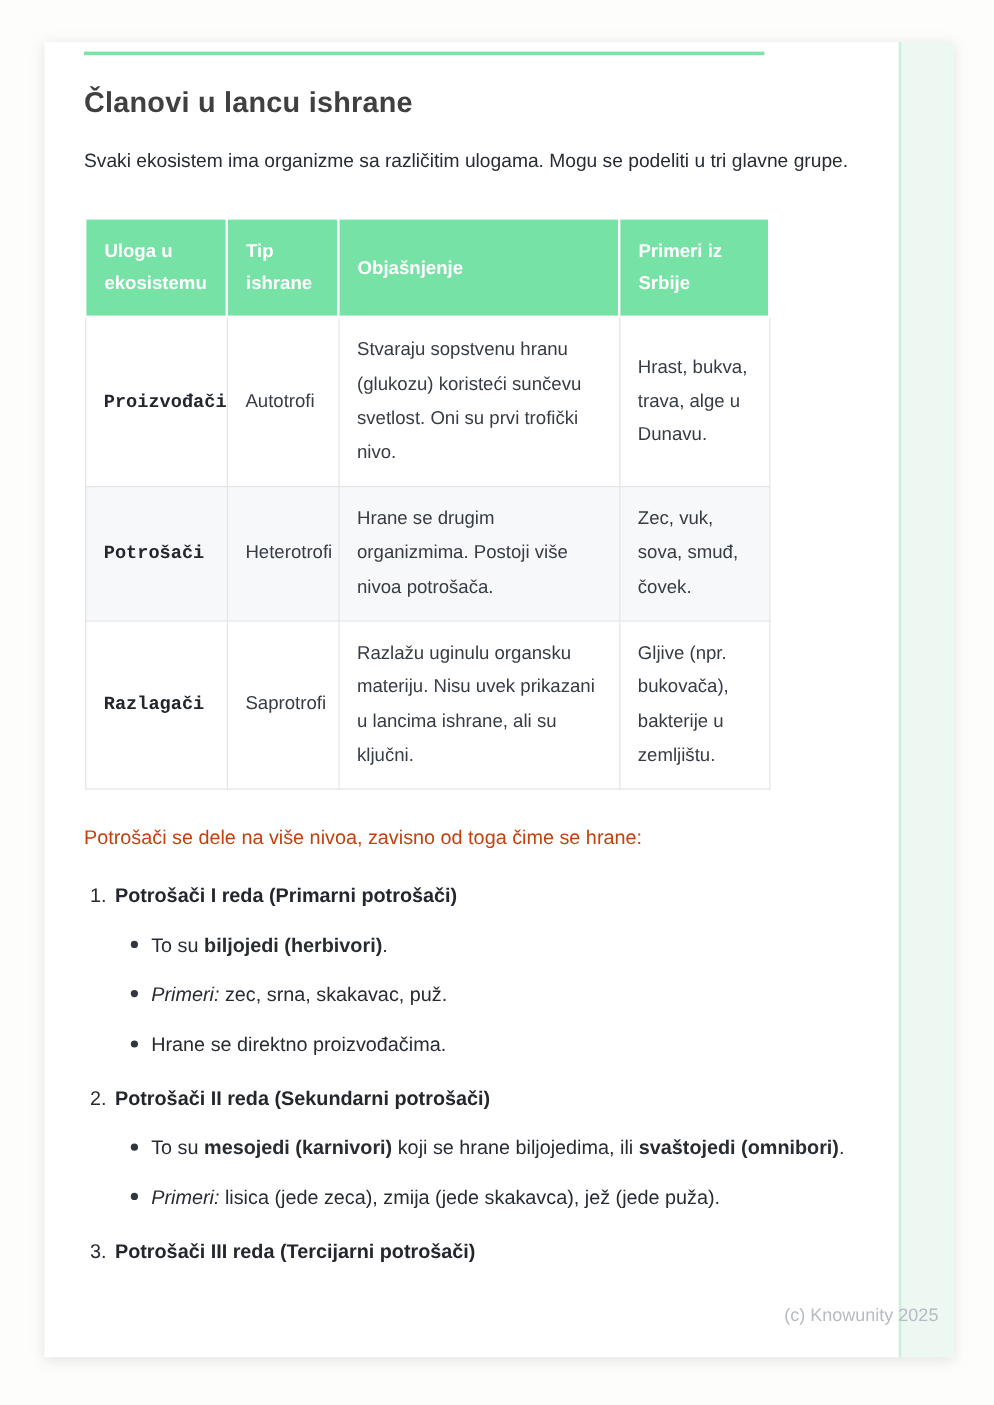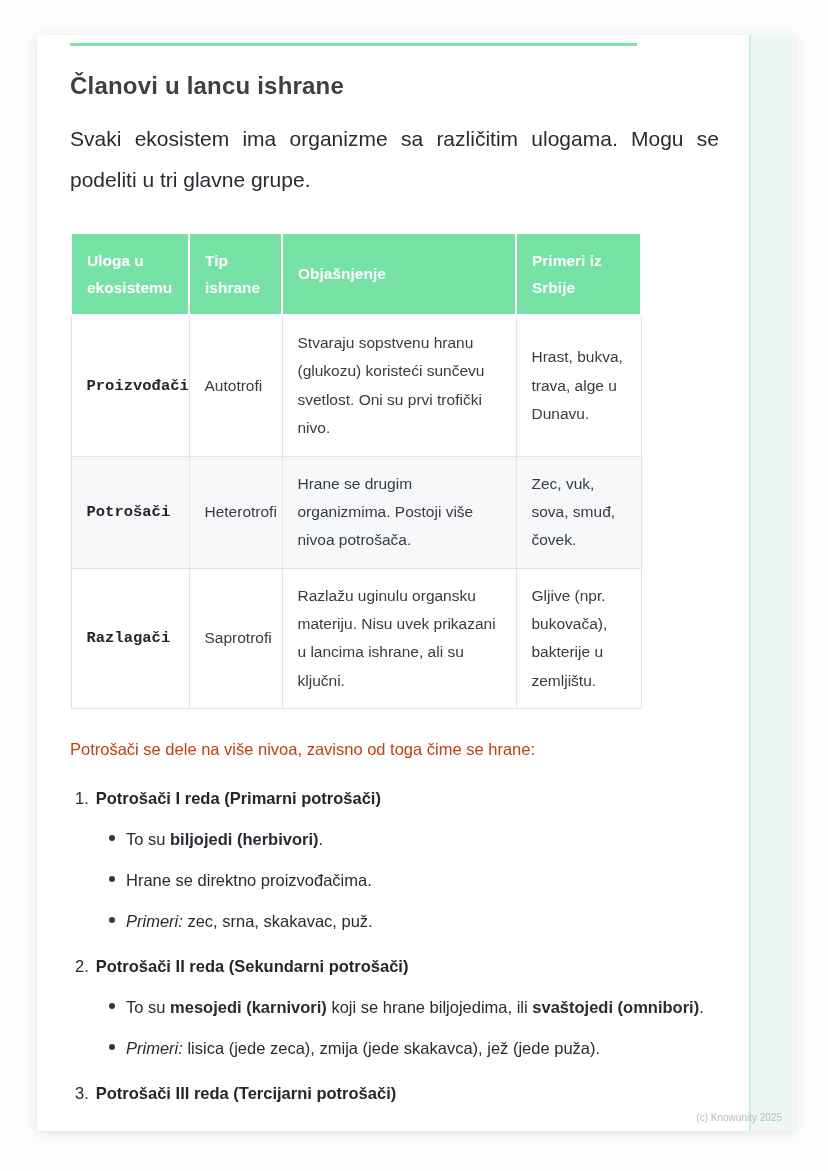--- a/index.html
+++ b/index.html
@@ -42,21 +42,21 @@
     margin-bottom: 26px;
   }
   h2.section-title {
     font-size: 24px;
     font-weight: bold;
     color: #404040;
     letter-spacing: 0.2px;
     margin-bottom: 19px;
   }
   p.intro {
-    font-size: 21px;
+    font-size: 16px;
     line-height: 1.95;
     color: #272c33;
     text-align: justify;
     margin-bottom: 31px;
   }
   p.lead {
     font-size: 16.5px;
     line-height: 1.7;
     color: #c2410c;
     margin-bottom: 26px;
@@ -120,22 +120,22 @@
     width: 6px;
     height: 6px;
     border-radius: 50%;
     background: #32373e;
   }
   .b { font-weight: bold; }
   .i { font-style: italic; }
   .watermark {
     position: absolute;
     right: 13px;
-    bottom: 8px;
-    font-size: 10px;
+    bottom: 26px;
+    font-size: 15px;
     color: #b7bbc2;
     z-index: 3;
   }
 </style>
 </head>
 <body>
 
 <div class="page-card">
   <div class="green-strip"></div>
 
@@ -188,22 +188,22 @@
 
     <ol class="levels">
 
       <li>
         <div class="oli-head">
           <span class="oli-num">1.</span>
           <span class="oli-title">Potrošači I reda (Primarni potrošači)</span>
         </div>
         <ul class="subs">
           <li><span>To su </span><span class="b">biljojedi (herbivori)</span><span>.</span></li>
+          <li><span class="i">Primeri:</span><span> zec, srna, skakavac, puž.</span></li>
           <li><span>Hrane se direktno proizvođačima.</span></li>
-          <li><span class="i">Primeri:</span><span> zec, srna, skakavac, puž.</span></li>
         </ul>
       </li>
 
       <li>
         <div class="oli-head">
           <span class="oli-num">2.</span>
           <span class="oli-title">Potrošači II reda (Sekundarni potrošači)</span>
         </div>
         <ul class="subs">
           <li><span>To su </span><span class="b">mesojedi (karnivori)</span><span> koji se hrane biljojedima, ili </span><span class="b">svaštojedi (omnibori)</span><span>.</span></li>

